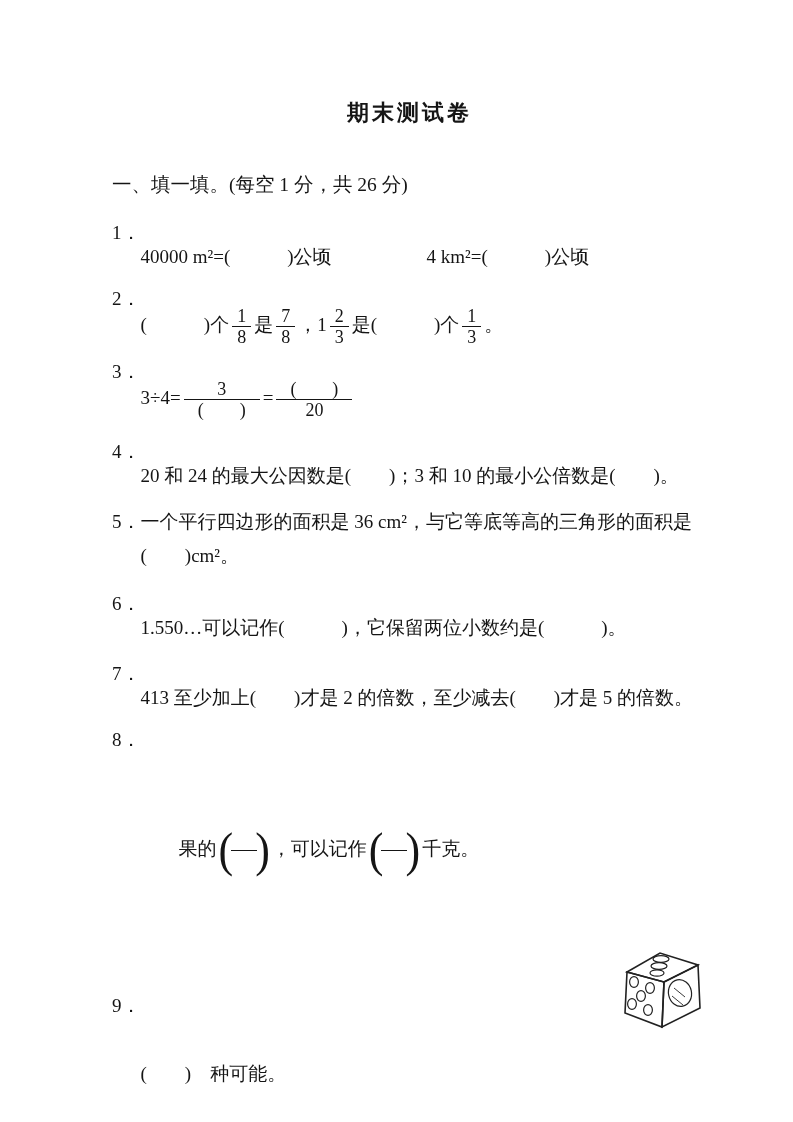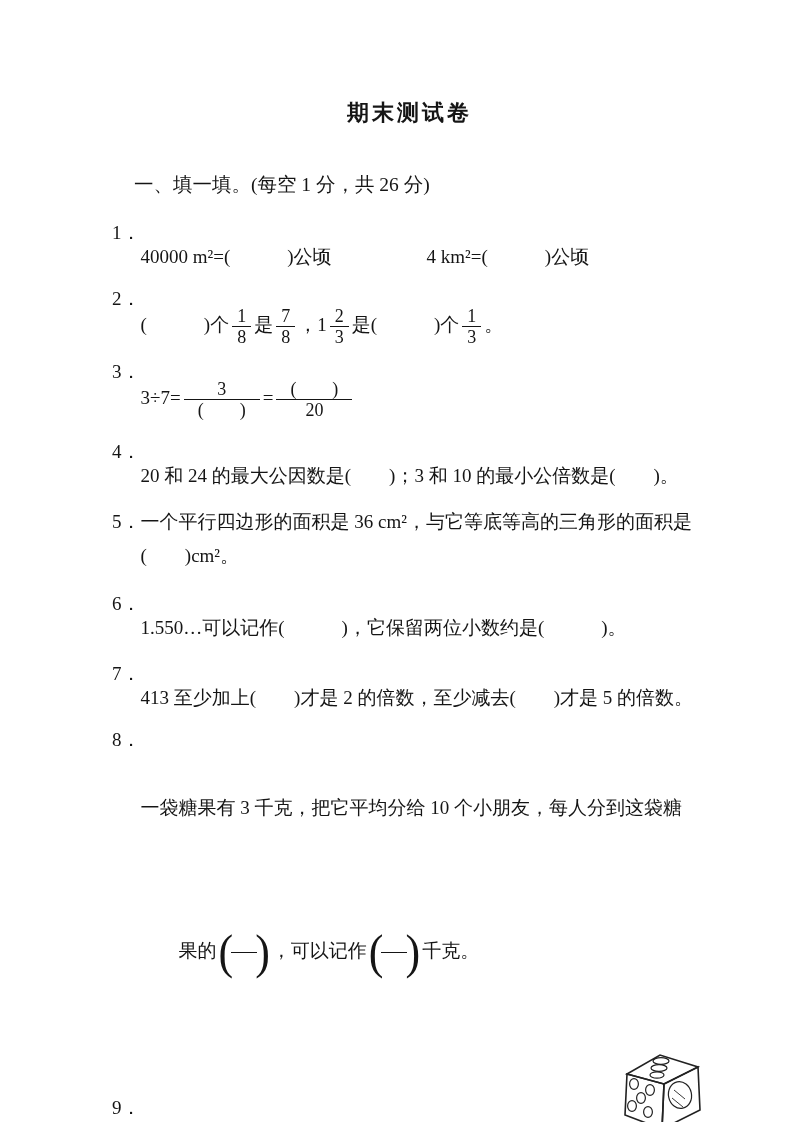--- a/index.html
+++ b/index.html
@@ -1,21 +1,21 @@
 <!DOCTYPE html>
 <html><head>
 <meta charset="utf-8">
 <style>
   * { margin:0; padding:0; box-sizing:border-box; }
   html,body { width:793px; height:1122px; background:#ffffff; overflow:hidden; }
   body { font-family:"Liberation Serif","DejaVu Serif",serif; color:#151515; }
   .paper { width:793px; height:1122px; padding:98px 86px 8px 112px; }
   .title { text-align:center; font-size:22px; font-weight:bold; letter-spacing:3px;
            font-family:"Liberation Sans","DejaVu Sans",sans-serif; }
-  .section-heading { margin-top:42px; font-size:19.5px; line-height:30px;margin-left:22px; }
+  .section-heading { margin-top:42px; font-size:19.5px; line-height:30px; }
   .q { display:flex; align-items:flex-start; font-size:19px; }
   .qnum { flex:0 0 auto; line-height:34px; white-space:pre; }
   .qcontent { flex:1 1 auto; line-height:34px; white-space:pre-wrap; }
   .nowrap { white-space:nowrap;margin-top:24px; }
   
   .frac { display:inline-flex; flex-direction:column; text-align:center;
           vertical-align:middle; line-height:1.12; margin:0 3px; font-size:18px; }
   .frac .fn { display:block; padding:0 5px; }
   .frac .fd { display:block; padding:0 5px; border-top:1.4px solid #151515; }
   .wide .fn, .wide .fd { padding:0 14px; }
@@ -62,21 +62,21 @@
         </span><span>是(　　　)个</span><span class="frac">
           <span class="fn">1</span>
           <span class="fd">3</span>
         </span><span>。</span>
     </div>
   </div>
 
   <div class="q mt8">
     <span class="qnum">3．</span>
     <div class="qcontent nowrap">
-      <span>3÷7=</span><span class="frac wide">
+      <span>3÷4=</span><span class="frac wide">
           <span class="fn">3</span>
           <span class="fd">(　　)</span>
         </span><span>=</span><span class="frac wide">
           <span class="fn">(　　)</span>
           <span class="fd">20</span>
         </span>
     </div>
   </div>
 
   <div class="q mt14">
@@ -95,21 +95,20 @@
   </div>
 
   <div class="q mt12">
     <span class="qnum">7．</span>
     <div class="qcontent nowrap">413 至少加上(　　)才是 2 的倍数，至少减去(　　)才是 5 的倍数。</div>
   </div>
 
   <div class="q mt8">
     <span class="qnum">8．</span>
     <div class="qcontent">
-      <div>一袋糖果有 3 千克，把它平均分给 10 个小朋友，每人分到这袋糖</div>
       <div>
         <span>果的</span><span class="bigfrac"><span class="bp">(</span><span class="bbar"></span><span class="bp">)</span></span><span>，可以记作</span><span class="bigfrac"><span class="bp">(</span><span class="bbar"></span><span class="bp">)</span></span><span>千克。</span>
       </div>
     </div>
   </div>
 
   <div class="q mt10">
     <span class="qnum">9．</span>
     <div class="qcontent q9-wrap">
       <div class="q9-line">(　　)　种可能。</div>

